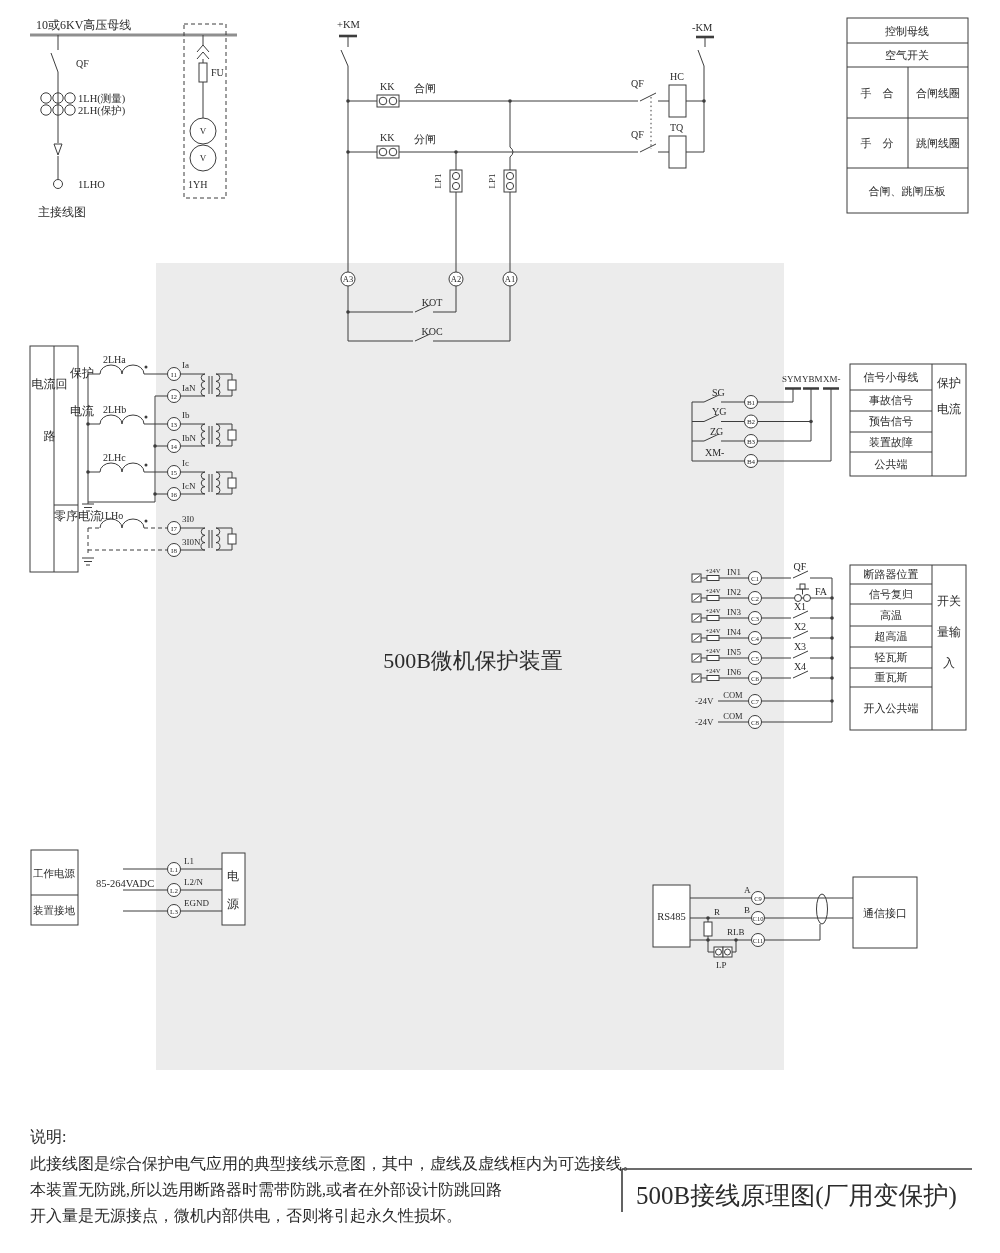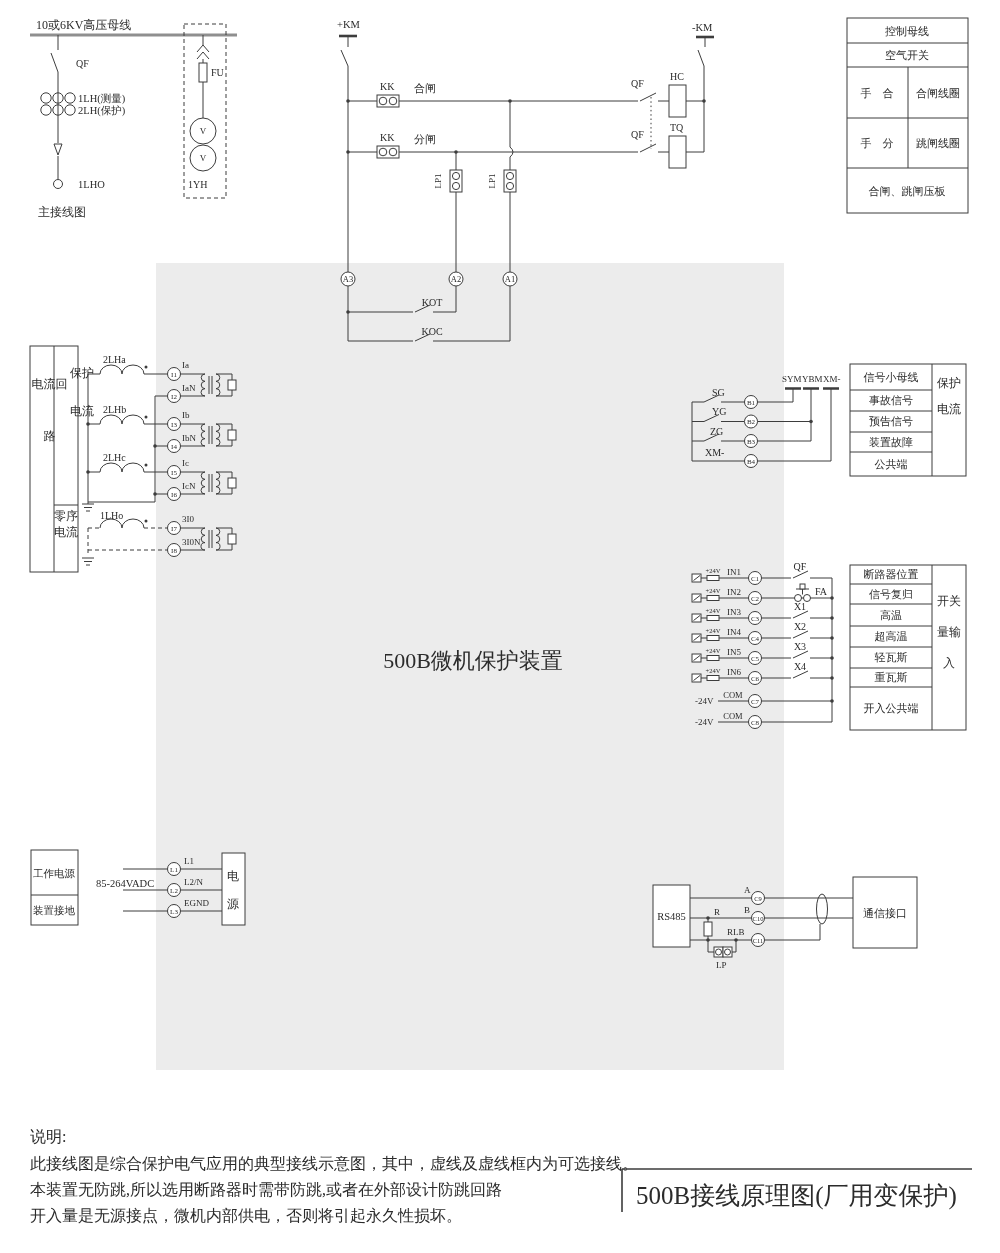--- a/index.html
+++ b/index.html
@@ -377,17 +377,17 @@
     <text class="t16" x="30" y="1221">开入量是无源接点，微机内部供电，否则将引起永久性损坏。</text>
   </g>
   <g>
     <path class="w" style="stroke-width:1.6" d="M622,1169 H972 M622,1169 V1212"></path>
     <text class="t25" x="636" y="1204">500B接线原理图(厂用变保护)</text>
   </g>
 </svg>
 
 <div class="vlabel" style="left:30px;top:358px;width:39px;font-size:12px;line-height:52px;">电流回路</div>
 <div class="vlabel" style="left:54px;top:354px;width:24px;font-size:12px;line-height:38px;padding-left:16px;">保护电流</div>
-<div class="vlabel" style="left:54px;top:508px;width:24px;font-size:12px;line-height:16px;">零序电流</div>
+<div class="vlabel" style="left:54px;top:508px;width:48px;font-size:12px;line-height:16px;">零序电流</div>
 <div class="vlabel" style="left:932px;top:370px;width:34px;font-size:12px;line-height:26px;">保护电流</div>
 <div class="vlabel" style="left:932px;top:570px;width:34px;font-size:12px;line-height:31px;margin-top:16px;">开关量输入</div>
 <div class="vlabel" style="left:222px;top:862px;width:22px;font-size:12px;line-height:28px;">电源</div>
 </div>
 
 </body></html>

